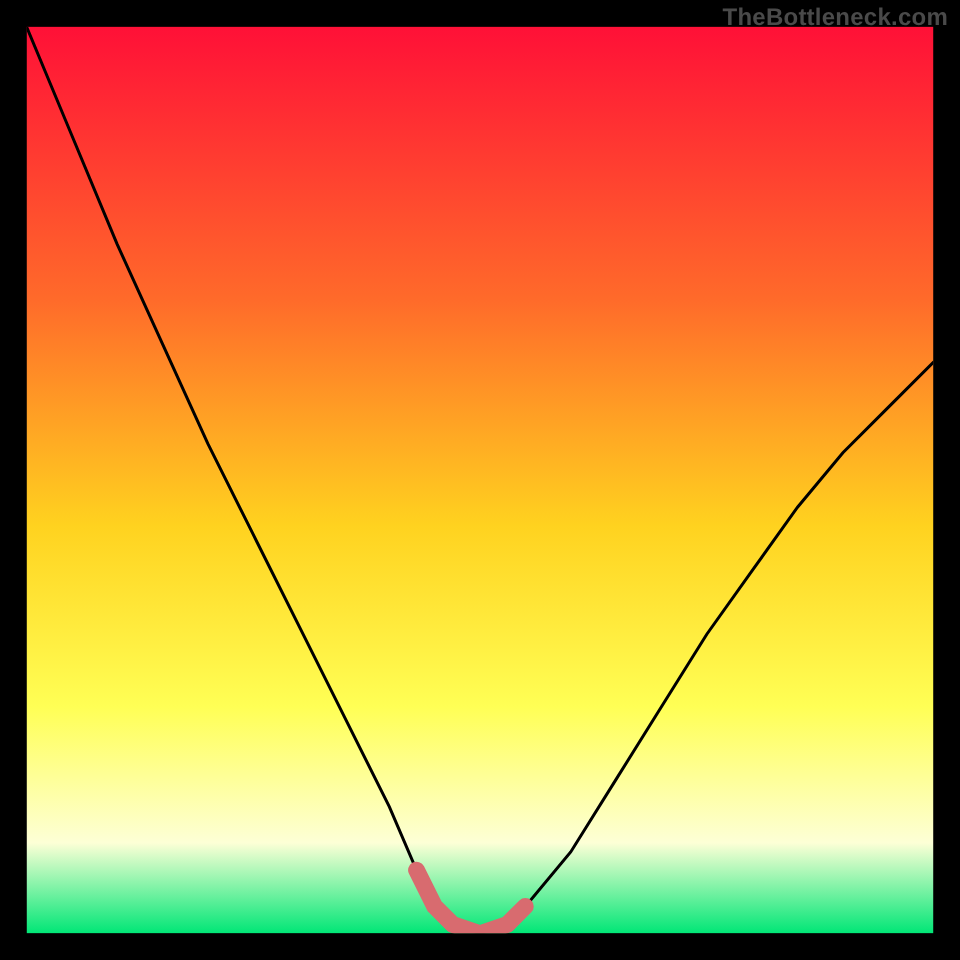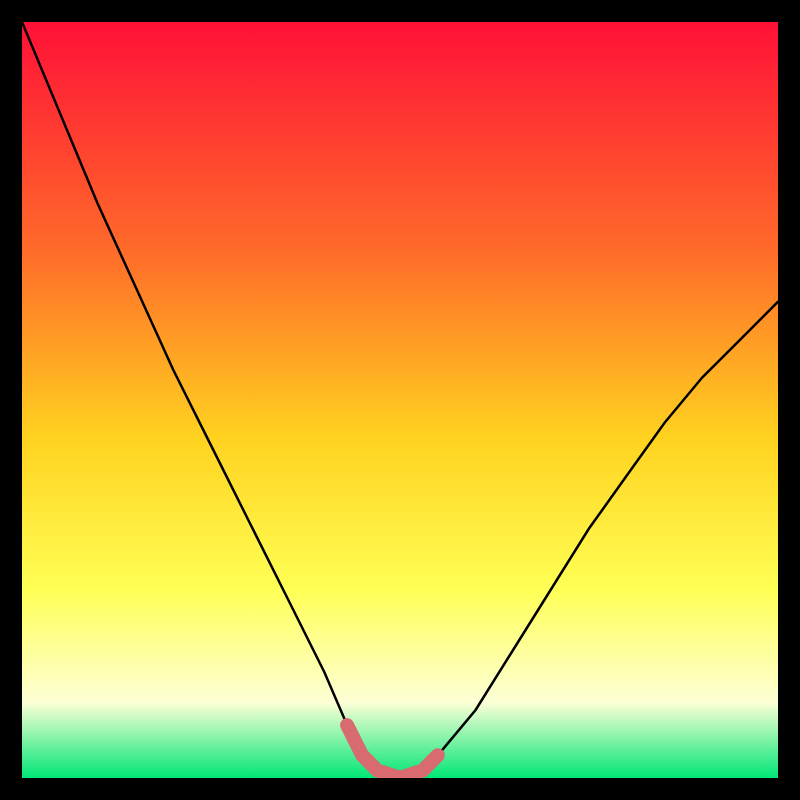--- a/index.html
+++ b/index.html
@@ -39,20 +39,21 @@
   .plot svg {
     display: block;
     width: 756px;
     height: 756px;
   }
 </style>
 </head>
 <body>
 
 <div class="stage">
+  <div class="watermark">TheBottleneck.com</div>
   <div class="plot">
     <svg viewBox="0 0 756 756">
       <defs>
         <linearGradient id="bg-grad" x1="0" y1="0" x2="0" y2="1">
           <stop id="g0" offset="0%" stop-color="#ff1037"></stop>
           <stop id="g1" offset="30%" stop-color="#ff6a2a"></stop>
           <stop id="g2" offset="55%" stop-color="#ffd21f"></stop>
           <stop id="g3" offset="75%" stop-color="#ffff55"></stop>
           <stop id="g4" offset="90%" stop-color="#fdffd6"></stop>
           <stop id="g5" offset="100%" stop-color="#00e676"></stop>

